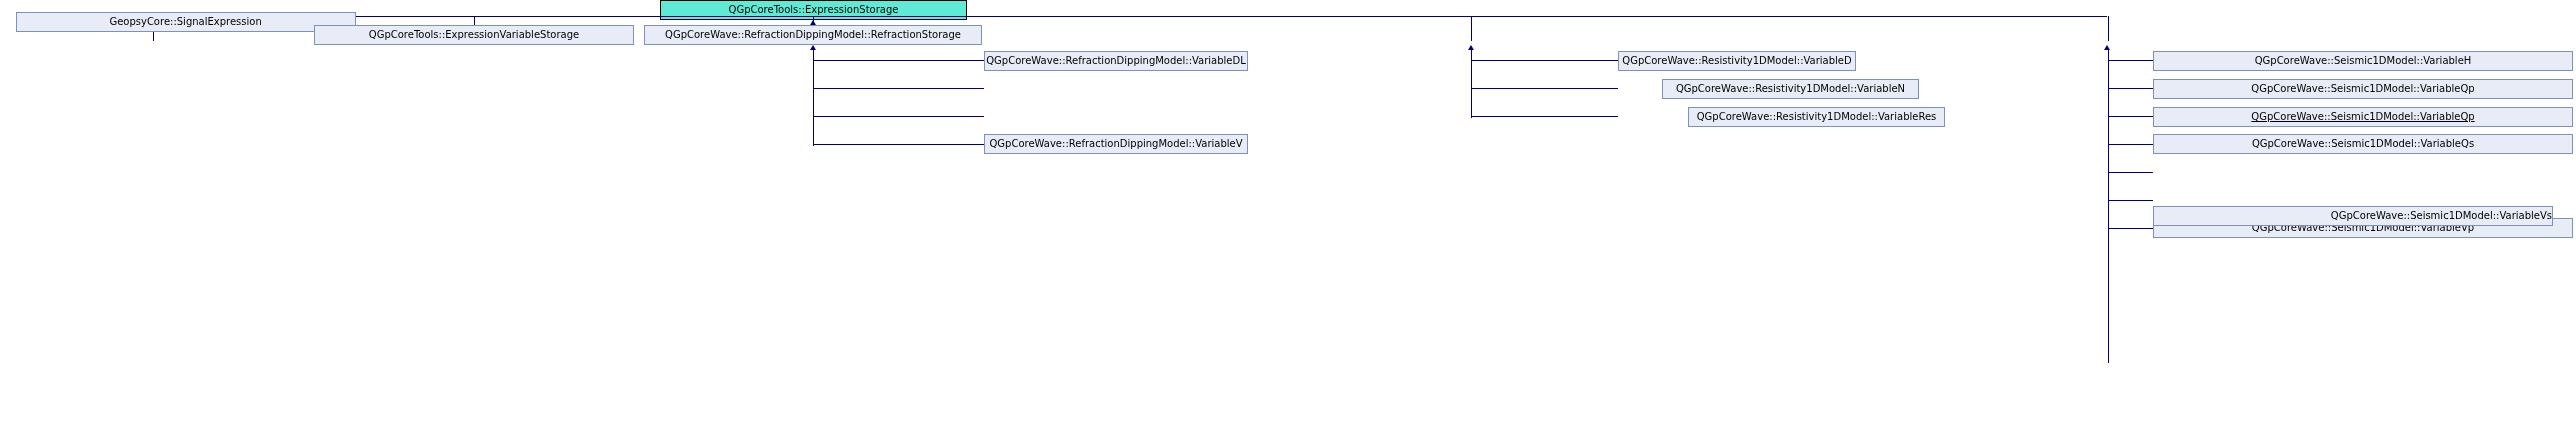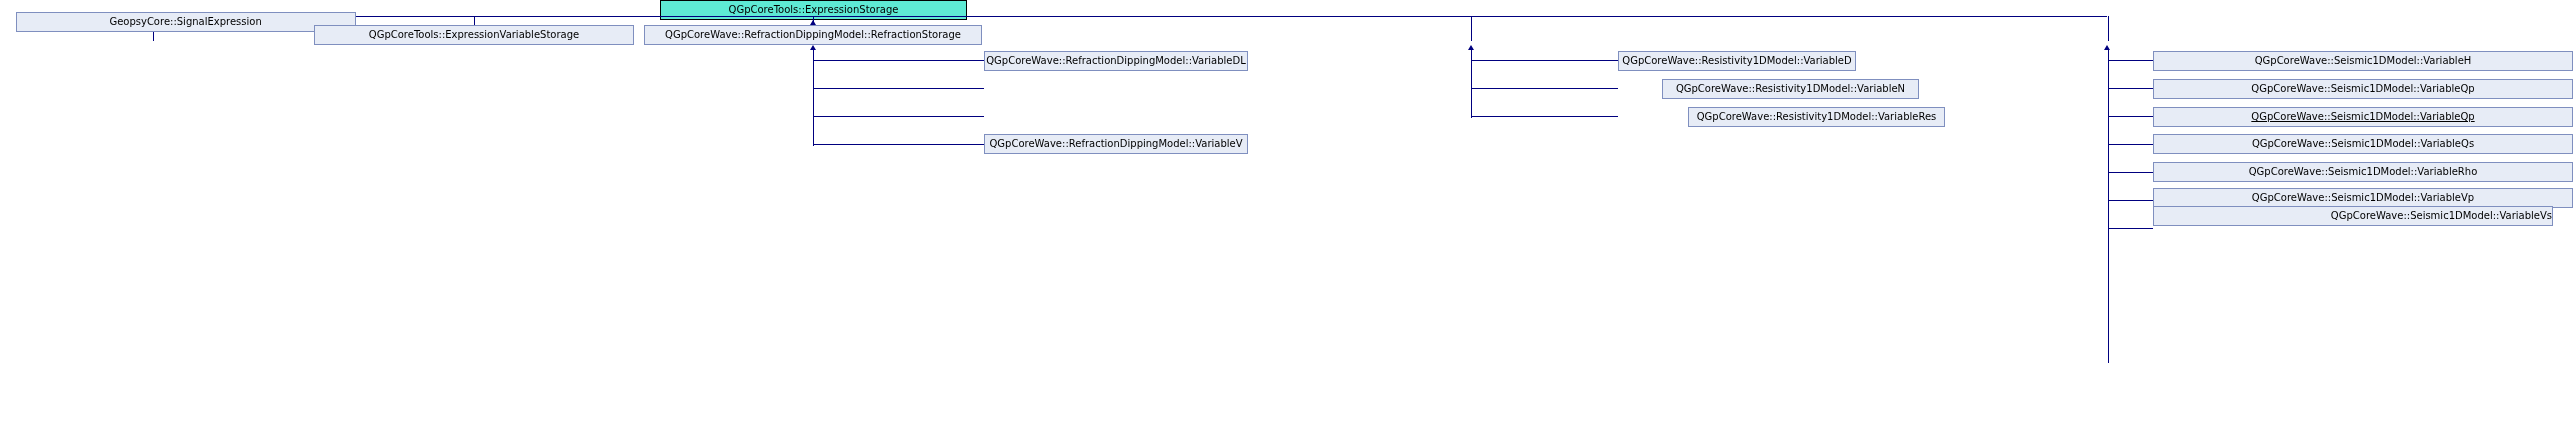--- a/index.html
+++ b/index.html
@@ -108,18 +108,17 @@
   <div class="edge h" style="left:2108px; top:116px; width:45px;"></div>
   <div class="edge h" style="left:2108px; top:144px; width:45px;"></div>
   <div class="edge h" style="left:2108px; top:172px; width:45px;"></div>
   <div class="edge h" style="left:2108px; top:200px; width:45px;"></div>
   <div class="edge h" style="left:2108px; top:228px; width:45px;"></div>
 
   <div class="node derived" style="left:2153px; top:51px; width:420px;">QGpCoreWave::Seismic1DModel::VariableH</div>
   <div class="node derived" style="left:2153px; top:79px; width:420px;">QGpCoreWave::Seismic1DModel::VariableQp</div>
   <div class="node derived" style="left:2153px; top:107px; width:420px;text-decoration:underline;">QGpCoreWave::Seismic1DModel::VariableQp</div>
   <div class="node derived" style="left:2153px; top:134px; width:420px;">QGpCoreWave::Seismic1DModel::VariableQs</div>
-  <div class="node derived" style="left:2153px; top:162px; width:420px;">QGpCoreWave::Seismic1DModel::VariableRho</div>
-  <div class="node derived" style="left:2153px; top:176px; width:420px;margin-top:12px;">QGpCoreWave::Seismic1DModel::VariableVp</div>
+  <div class="node derived" style="left:2153px; top:206px; width:420px;margin-top:12px;">QGpCoreWave::Seismic1DModel::VariableVp</div>
   <div class="node derived" style="left:2153px; top:206px; width:400px;text-align:right;">QGpCoreWave::Seismic1DModel::VariableVs</div>
 
 </div>
 
 
 </body></html>

